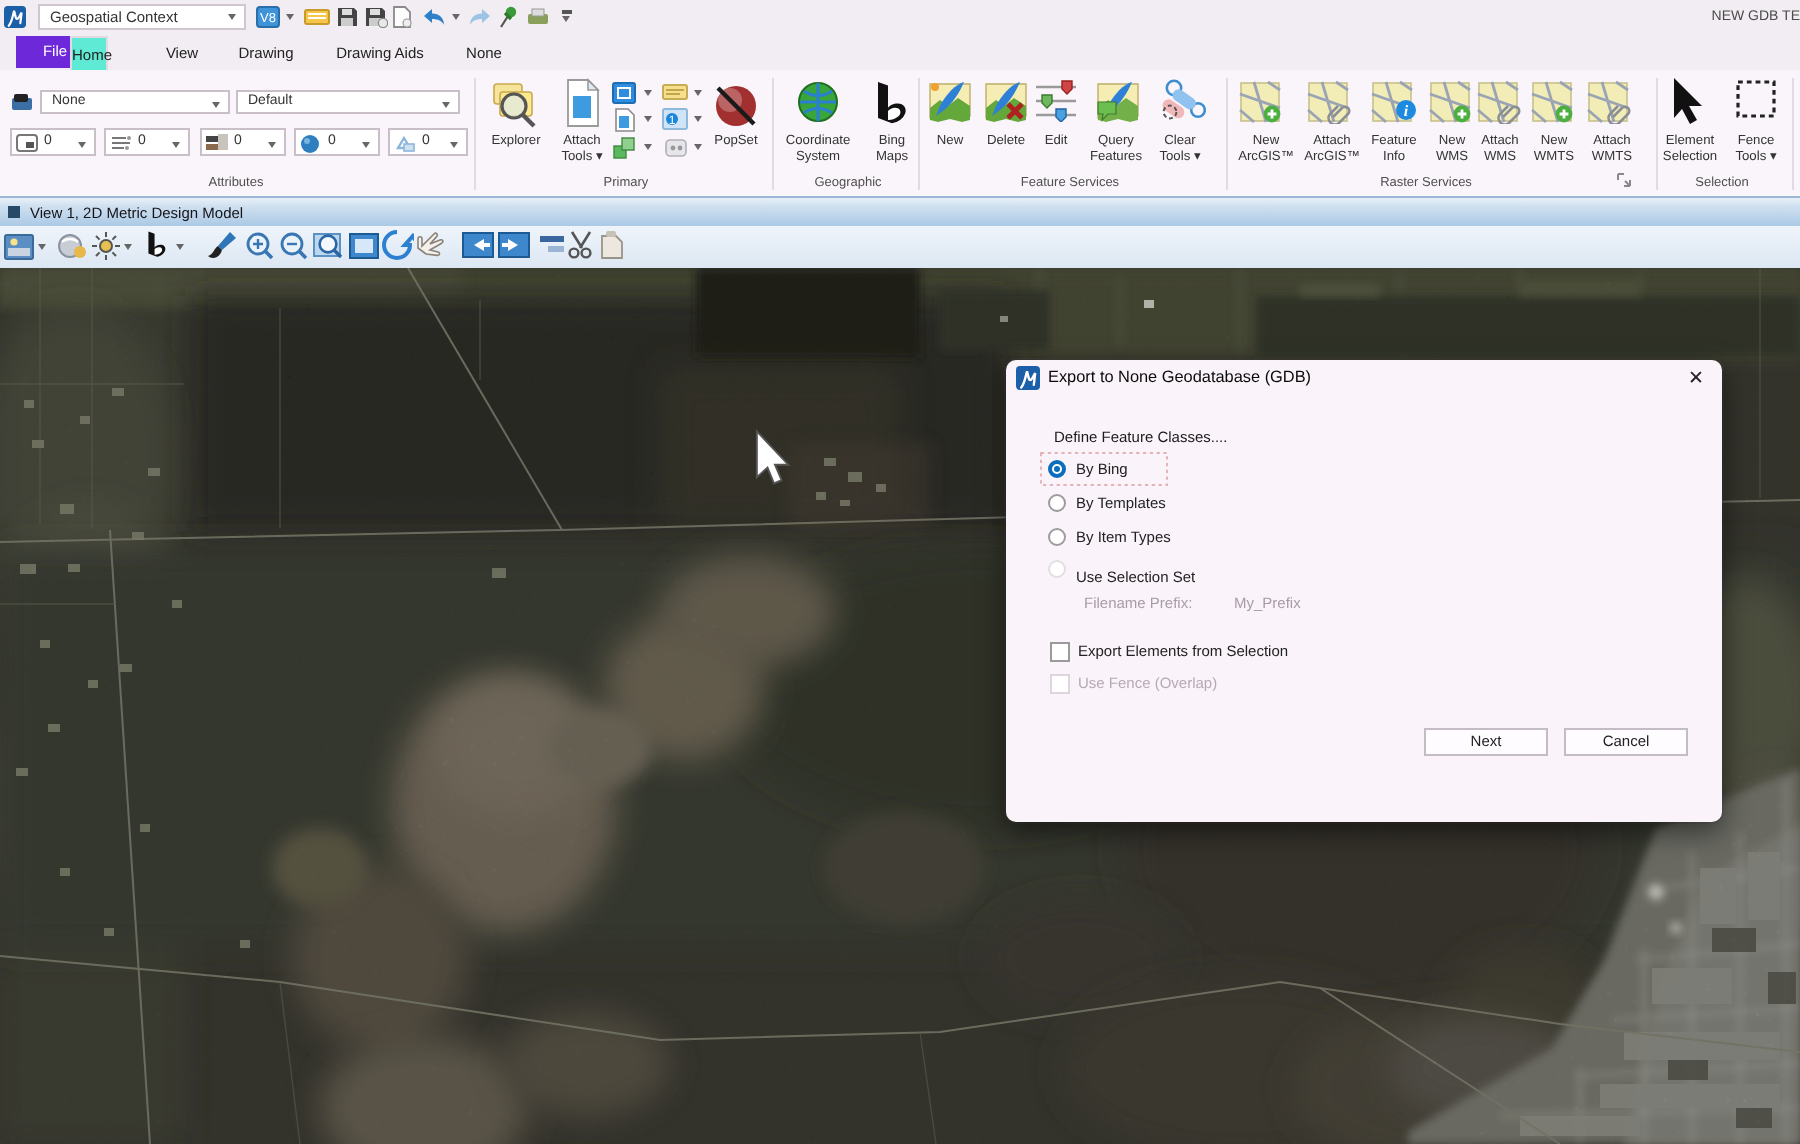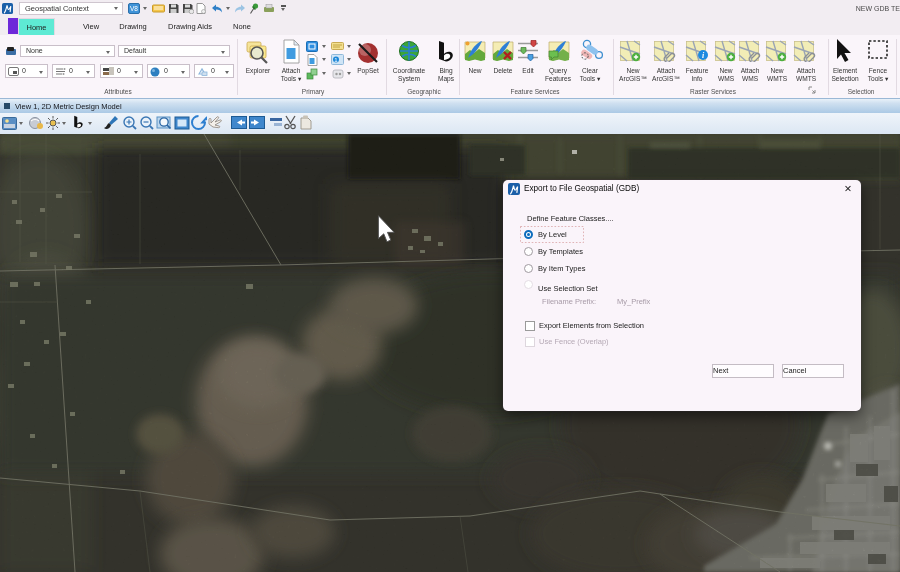--- a/index.html
+++ b/index.html
@@ -10,21 +10,21 @@
 #titlebar{position:absolute;left:0;top:0;width:900px;height:18px;background:#f2edf2}
 
 #qcombo{position:absolute;left:19px;top:2px;width:104px;height:13px;background:#fff;border:1px solid #cfc6cf;font-size:7.5px;color:#333;line-height:11px;padding-left:5px}
 #qcombo .dar{position:absolute;right:4px;top:4px}
 .dar{width:0;height:0;border-left:2.5px solid transparent;border-right:2.5px solid transparent;border-top:3px solid #666}
 #ttext{position:absolute;right:0px;top:5px;font-size:7px;color:#4a4a4a}
 
 #tabs{position:absolute;left:0;top:18px;width:900px;height:17px;background:#f2edf2}
 .tab{position:absolute;top:0;height:17px;font-size:7.5px;color:#222;text-align:center;line-height:17px}
 #tab-file{left:8px;width:39px;height:16px;line-height:16px;background:#6d28d9;color:#fff}
-#tab-home{left:18px;width:37px;background:#5eead4;height:18px;border:1px solid #e2dae2;border-bottom:none}
+#tab-home{left:35px;width:19px;background:#5eead4;height:18px;border:1px solid #e2dae2;border-bottom:none}
 
 #ribbon{position:absolute;left:0;top:35px;width:900px;height:64px;background:#faf5fa}
 .gsep{position:absolute;top:4px;height:56px;width:1px;background:#e2dae2}
 .glabel{position:absolute;top:53px;font-size:6.5px;color:#4f4f4f;text-align:center;white-space:nowrap}
 .combo{position:absolute;background:#fff;border:1px solid #c9bfc9;font-size:7px;color:#333}
 .combo .dar{position:absolute;right:4px;top:5px}
 .btnlab{position:absolute;font-size:6.6px;color:#333;text-align:center;line-height:7.5px;white-space:pre-line}
 
 #vtitle{position:absolute;left:0;top:98px;width:900px;height:15px;background:linear-gradient(#e8f1f9,#cfe0f0 30%,#abc9e5);border-top:1px solid #9ab8d6;font-size:7.5px;color:#15151a;line-height:15px}
 #vtitle .sq{position:absolute;left:4px;top:4px;width:6px;height:6px;background:#274a68}
@@ -38,21 +38,21 @@
 #dlg .title{position:absolute;left:21px;top:4px;font-size:8.2px;color:#0a0a0a}
 
 #dlg .x{position:absolute;right:9px;top:3px;font-size:9.5px;color:#222}
 .dtext{position:absolute;font-size:7.5px;color:#222;white-space:nowrap}
 .radio{position:absolute;width:9px;height:9px;border-radius:50%;background:#fff;border:1px solid #a09aa0}
 .radio.sel{border:2.5px solid #0c6cbd}
 .radio.sel:after{content:"";position:absolute;left:50%;top:50%;width:3px;height:3px;margin:-1.5px;border-radius:50%;background:#0c6cbd}
 .radio.dis{border-color:#e4dde4}
 .chk{position:absolute;width:10px;height:10px;background:#fff;border:1px solid #9a9a9a}
 .chk.dis{border-color:#ddd6dd}
-.dbtn{position:absolute;width:62px;height:14px;background:#fefcfe;border:1px solid #c4bcc4;font-size:7.5px;color:#222;line-height:12px}
+.dbtn{position:absolute;width:62px;height:14px;background:#fefcfe;border:1px solid #c4bcc4;font-size:7.5px;color:#222;text-align:center;line-height:12px}
 </style>
 </head>
 <body>
 <div id="titlebar">
   <svg id="logo" style="position:absolute;left:2px;top:3px" width="11" height="11" viewBox="0 0 12 12">
       <rect width="12" height="12" rx="2" fill="#1b5fa8"></rect>
       <path d="M2.6 10.8C3.6 9.6 4.4 7.2 5.0 4.6L5.5 2.6 6.4 6.2C6.7 7.3 7.4 7.3 8.1 6.2L9.6 3.6 8.9 9.4" stroke="#fff" stroke-width="1.2" fill="none" stroke-linecap="round"></path>
     </svg>
   <div id="qcombo">Geospatial Context<div class="dar"></div></div>
   <div id="tbicons">
@@ -543,25 +543,25 @@
 </svg>
 </div>
 <svg id="cursor" class="abs" style="left:377px;top:214px;z-index:5" width="20" height="31" viewBox="0 0 21 32">
   <path d="M1.5 1.5v24l5.6-5 3.4 8.3 4-1.7-3.5-8.1h7z" fill="#fff" stroke="#555" stroke-width="1"></path>
 </svg>
 <div id="dlg">
   <svg class="dlogo" style="position:absolute;left:5px;top:3px" width="12" height="12" viewBox="0 0 12 12">
       <rect width="12" height="12" rx="2" fill="#1b5fa8"></rect>
       <path d="M2.6 10.8C3.6 9.6 4.4 7.2 5.0 4.6L5.5 2.6 6.4 6.2C6.7 7.3 7.4 7.3 8.1 6.2L9.6 3.6 8.9 9.4" stroke="#fff" stroke-width="1.2" fill="none" stroke-linecap="round"></path>
     </svg>
-  <div class="title">Export to File Geospatial (GDB)</div>
+  <div class="title">Export to None Geodatabase (GDB)</div>
   <div class="x">✕</div>
   <div class="dtext" style="left:24px;top:34px;color:#1a1a1a">Define Feature Classes....</div>
   <div class="radio sel" style="left:21px;top:50px"></div>
-  <div class="dtext" style="left:35px;top:50px">By Level</div>
+  <div class="dtext" style="left:35px;top:50px">By Bing</div>
   <div class="radio" style="left:21px;top:67px"></div>
   <div class="dtext" style="left:35px;top:67px">By Templates</div>
   <div class="radio" style="left:21px;top:84px"></div>
   <div class="dtext" style="left:35px;top:84px">By Item Types</div>
   <div class="radio dis" style="left:21px;top:100px"></div>
   <div class="dtext" style="left:35px;top:104px">Use Selection Set</div>
   <div class="dtext" style="left:39px;top:117px;color:#a79ba7">Filename Prefix:</div>
   <div class="dtext" style="left:114px;top:117px;color:#a79ba7">My_Prefix</div>
   <div class="chk" style="left:22px;top:141px"></div>
   <div class="dtext" style="left:36px;top:141px">Export Elements from Selection</div>

